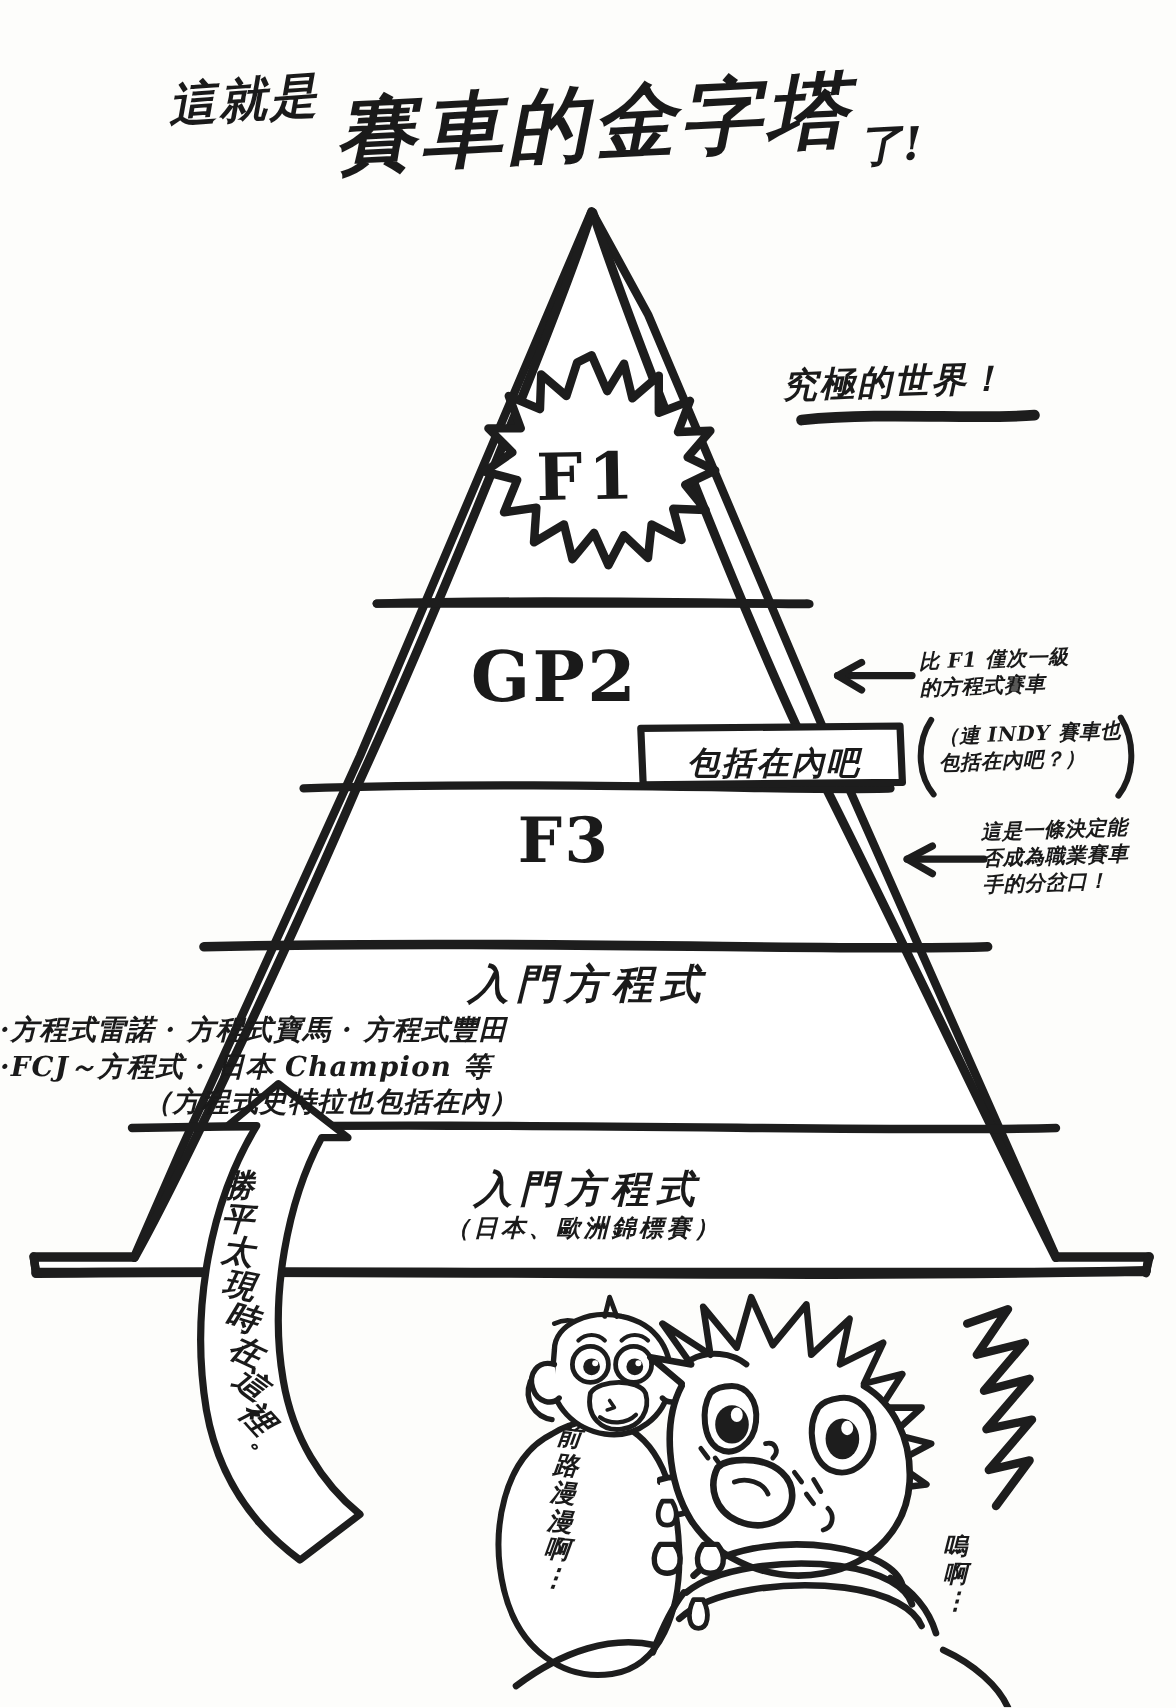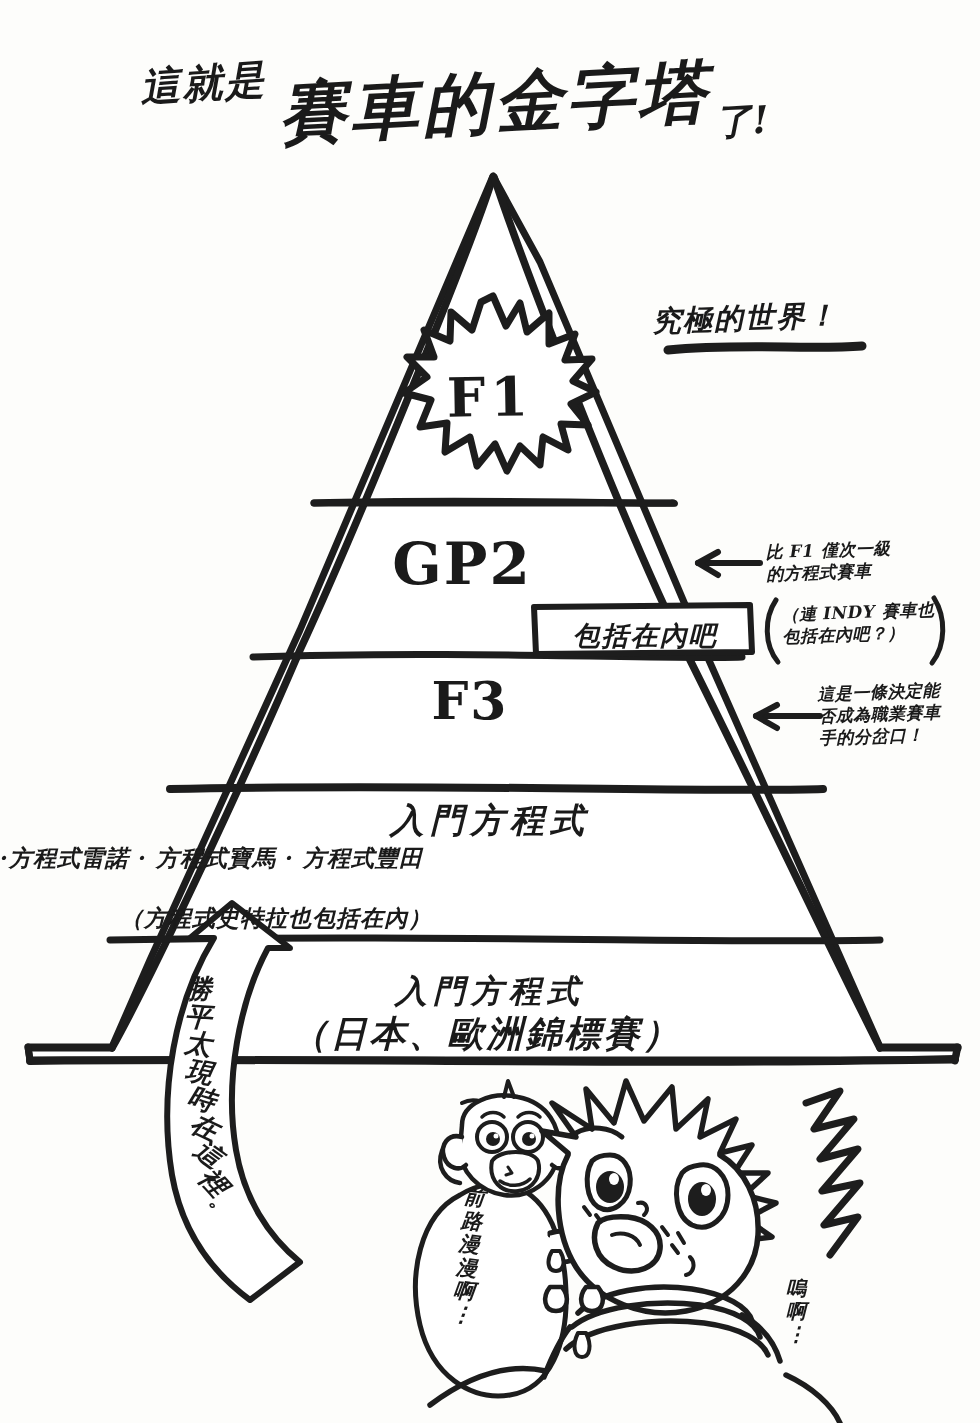--- a/index.html
+++ b/index.html
@@ -140,21 +140,21 @@
 
   #tier-kart-title {
     left: 0; top: 970px; width: 980px;
     font-size: 32px;
     font-weight: bold;
     font-style: italic;
     letter-spacing: 6px;
   }
   #tier-kart-sub {
     left: 0; top: 1010px; width: 973px;
-    font-size: 36px;
+    font-size: 20px;
     font-weight: bold;
     font-style: italic;
     letter-spacing: 3px;
   }
 
   
   .annot {
     position: absolute;
     font-family: "DejaVu Serif", serif;
     font-weight: bold;
@@ -310,20 +310,21 @@
 
   <div class="tier-label" id="tier-gp2-label">GP2</div>
 
   <div id="tier-jpformula-label">包括在內吧</div>
 
   <div class="tier-label" id="tier-f3-label">F3</div>
 
 
   <div class="tier-label" id="tier-entry-title">入門方程式</div>
   <div class="tier-entry-line" id="tier-entry-l1">·方程式雷諾 · 方程式寶馬 · 方程式豐田</div>
+  <div class="tier-entry-line" id="tier-entry-l2">·FCJ～方程式 · 日本 Champion 等</div>
   <div class="tier-entry-line" id="tier-entry-l3">（方程式史特拉也包括在內）</div>
 
   <div class="tier-label" id="tier-kart-title">入門方程式</div>
   <div class="tier-label" id="tier-kart-sub">（日本、歐洲錦標賽）</div>
 
   <div class="annot" id="annot-ultimate">究極的世界！</div>
 
   <div class="annot" id="annot-gp2">
     <div>比 F1 僅次一級</div>
     <div>的方程式賽車</div>

